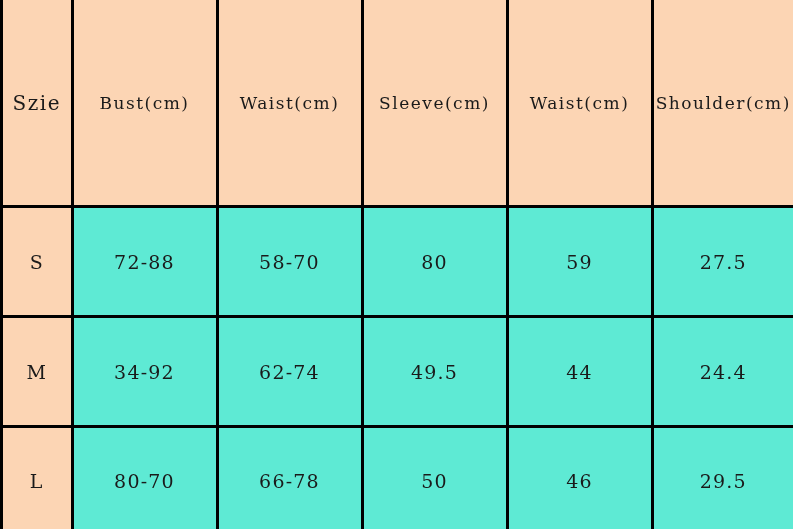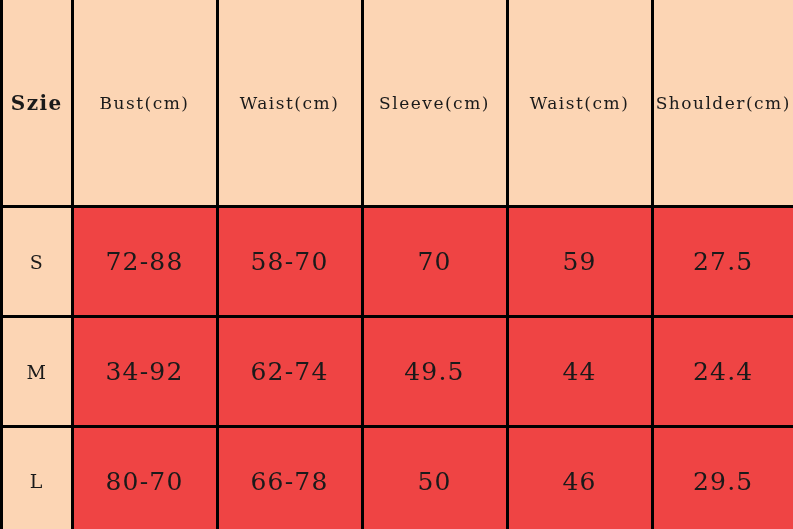--- a/index.html
+++ b/index.html
@@ -51,26 +51,26 @@
   col.c-length   { width: 145px; }
   col.c-shoulder { width: 141px; }
 
   tr.header-row th {
     height: 205px;
     background: #fcd5b4;
     font-size: 17px;
     letter-spacing: 1.5px;
   }
 
-  tr.header-row th.col-size { font-size: 20px; font-weight: bold; }
+  tr.header-row th.col-size { font-size: 20px; }
 
   tr.data-row td {
     height: 107px;
-    background: #ef4444;
-    font-size: 25px;
+    background: #5eead4;
+    font-size: 19px;
     letter-spacing: 1.2px;
   }
 
   tr.data-row td.size-cell {
     background: #fcd5b4;
     font-size: 19px;
   }
 
   tr.row-l td {
     height: 106px;
@@ -127,21 +127,21 @@
         <td class="size-cell">
           <span class="cell-text">S</span>
         </td>
         <td>
           <span class="cell-text">72-88</span>
         </td>
         <td>
           <span class="cell-text">58-70</span>
         </td>
         <td>
-          <span class="cell-text">70</span>
+          <span class="cell-text">80</span>
         </td>
         <td>
           <span class="cell-text">59</span>
         </td>
         <td>
           <span class="cell-text">27.5</span>
         </td>
       </tr>
       <tr class="data-row row-m">
         <td class="size-cell">

